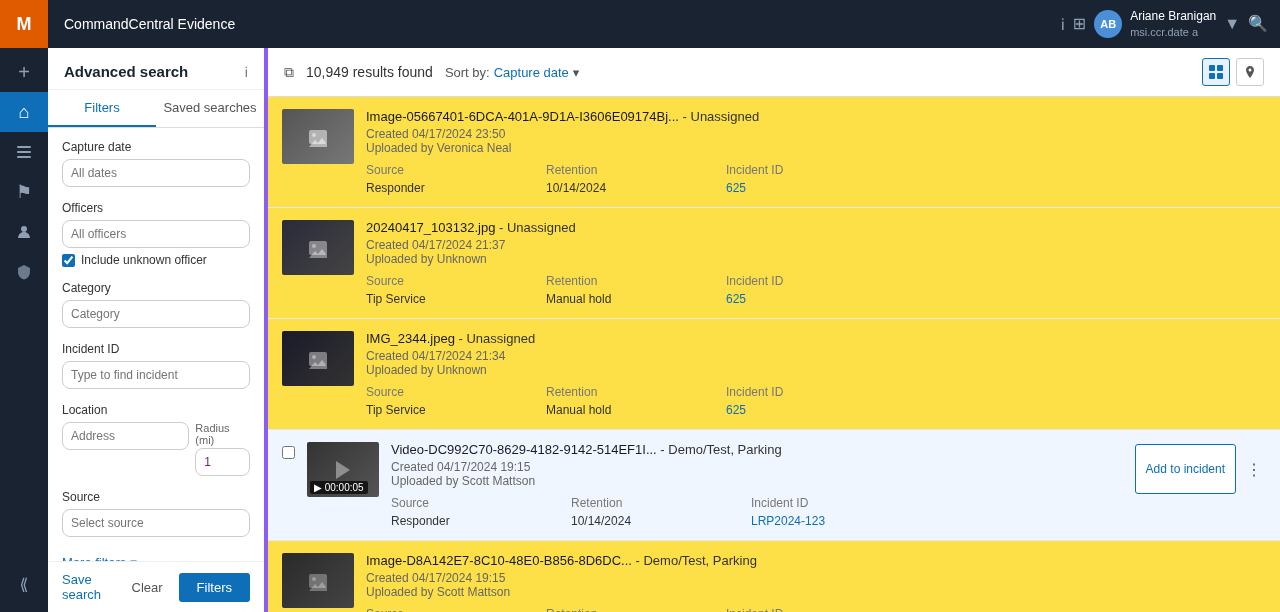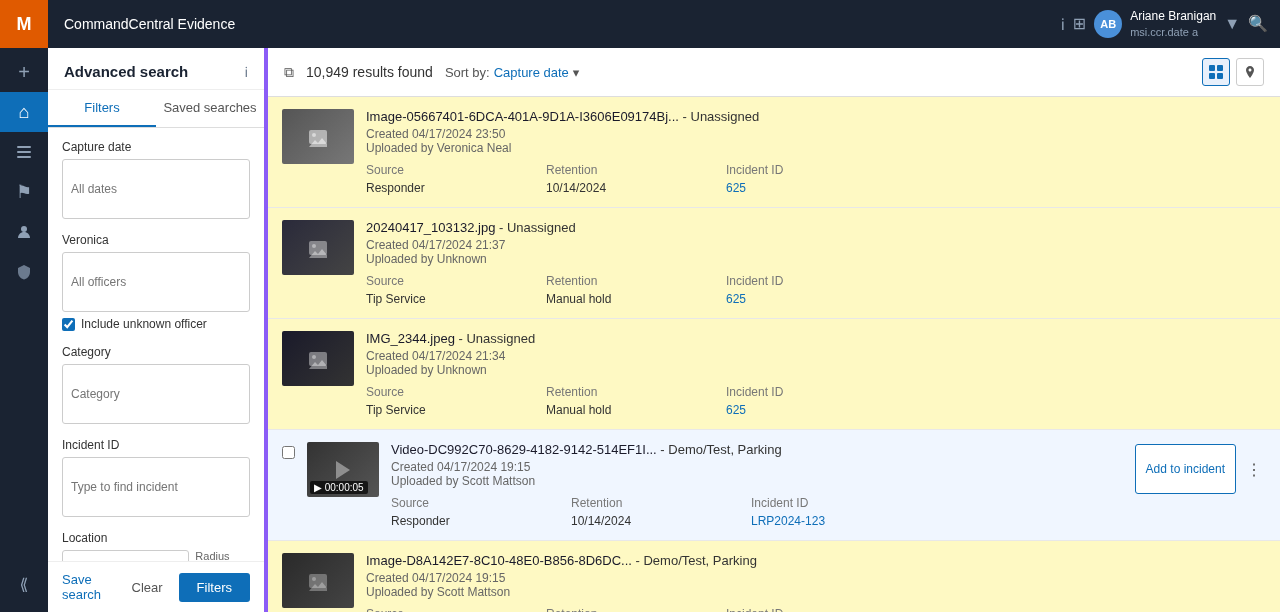--- a/index.html
+++ b/index.html
@@ -170,23 +170,23 @@
     }
     .filter-group { margin-bottom: 14px; }
     .filter-label {
       font-size: 12px;
       color: #333;
       font-weight: 500;
       margin-bottom: 5px;
     }
     .filter-input {
       width: 100%;
-      padding: 22px 8px;
+      padding: 6px 8px;
       border: 1px solid #ccc;
-      border-radius: 3px;
+      border-radius: 8px;
       font-size: 12px;
       color: #701a75;
       background: #fff;
     }
     .checkbox-row {
       display: flex;
       align-items: center;
       gap: 6px;
       margin-top: 5px;
       font-size: 12px;
@@ -272,21 +272,21 @@
     .view-icon.active { background: #e8f0fb; border-color: #0e6eb8; color: #0e6eb8; }
 
     
     .results-list {
       flex: 1;
       overflow-y: auto;
       background: #f5f5f5;
     }
     .result-item {
       display: flex;
-      background: #fef9c3;
+      background: #fde047;
       border-bottom: 1px solid #e8e8e8;
       align-items: flex-start;
       padding: 12px 14px;
       gap: 12px;
       position: relative;
     }
     .result-checkbox {
       margin-top: 4px;
       flex-shrink: 0;
     }
@@ -440,21 +440,21 @@
       <div class="filters-tabs">
         <div class="filter-tab active">Filters</div>
         <div class="filter-tab">Saved searches</div>
       </div>
       <div class="filters-body">
         <div class="filter-group">
           <div class="filter-label">Capture date</div>
           <input class="filter-input" placeholder="All dates" style="">
         </div>
         <div class="filter-group">
-          <div class="filter-label">Veronica</div>
+          <div class="filter-label">Officers</div>
           <input class="filter-input" placeholder="All officers" style="">
           <div class="checkbox-row">
             <input type="checkbox" checked="" style="">
             <span>Include unknown officer</span>
           </div>
         </div>
         <div class="filter-group">
           <div class="filter-label">Category</div>
           <input class="filter-input" placeholder="Category" style="">
         </div>

